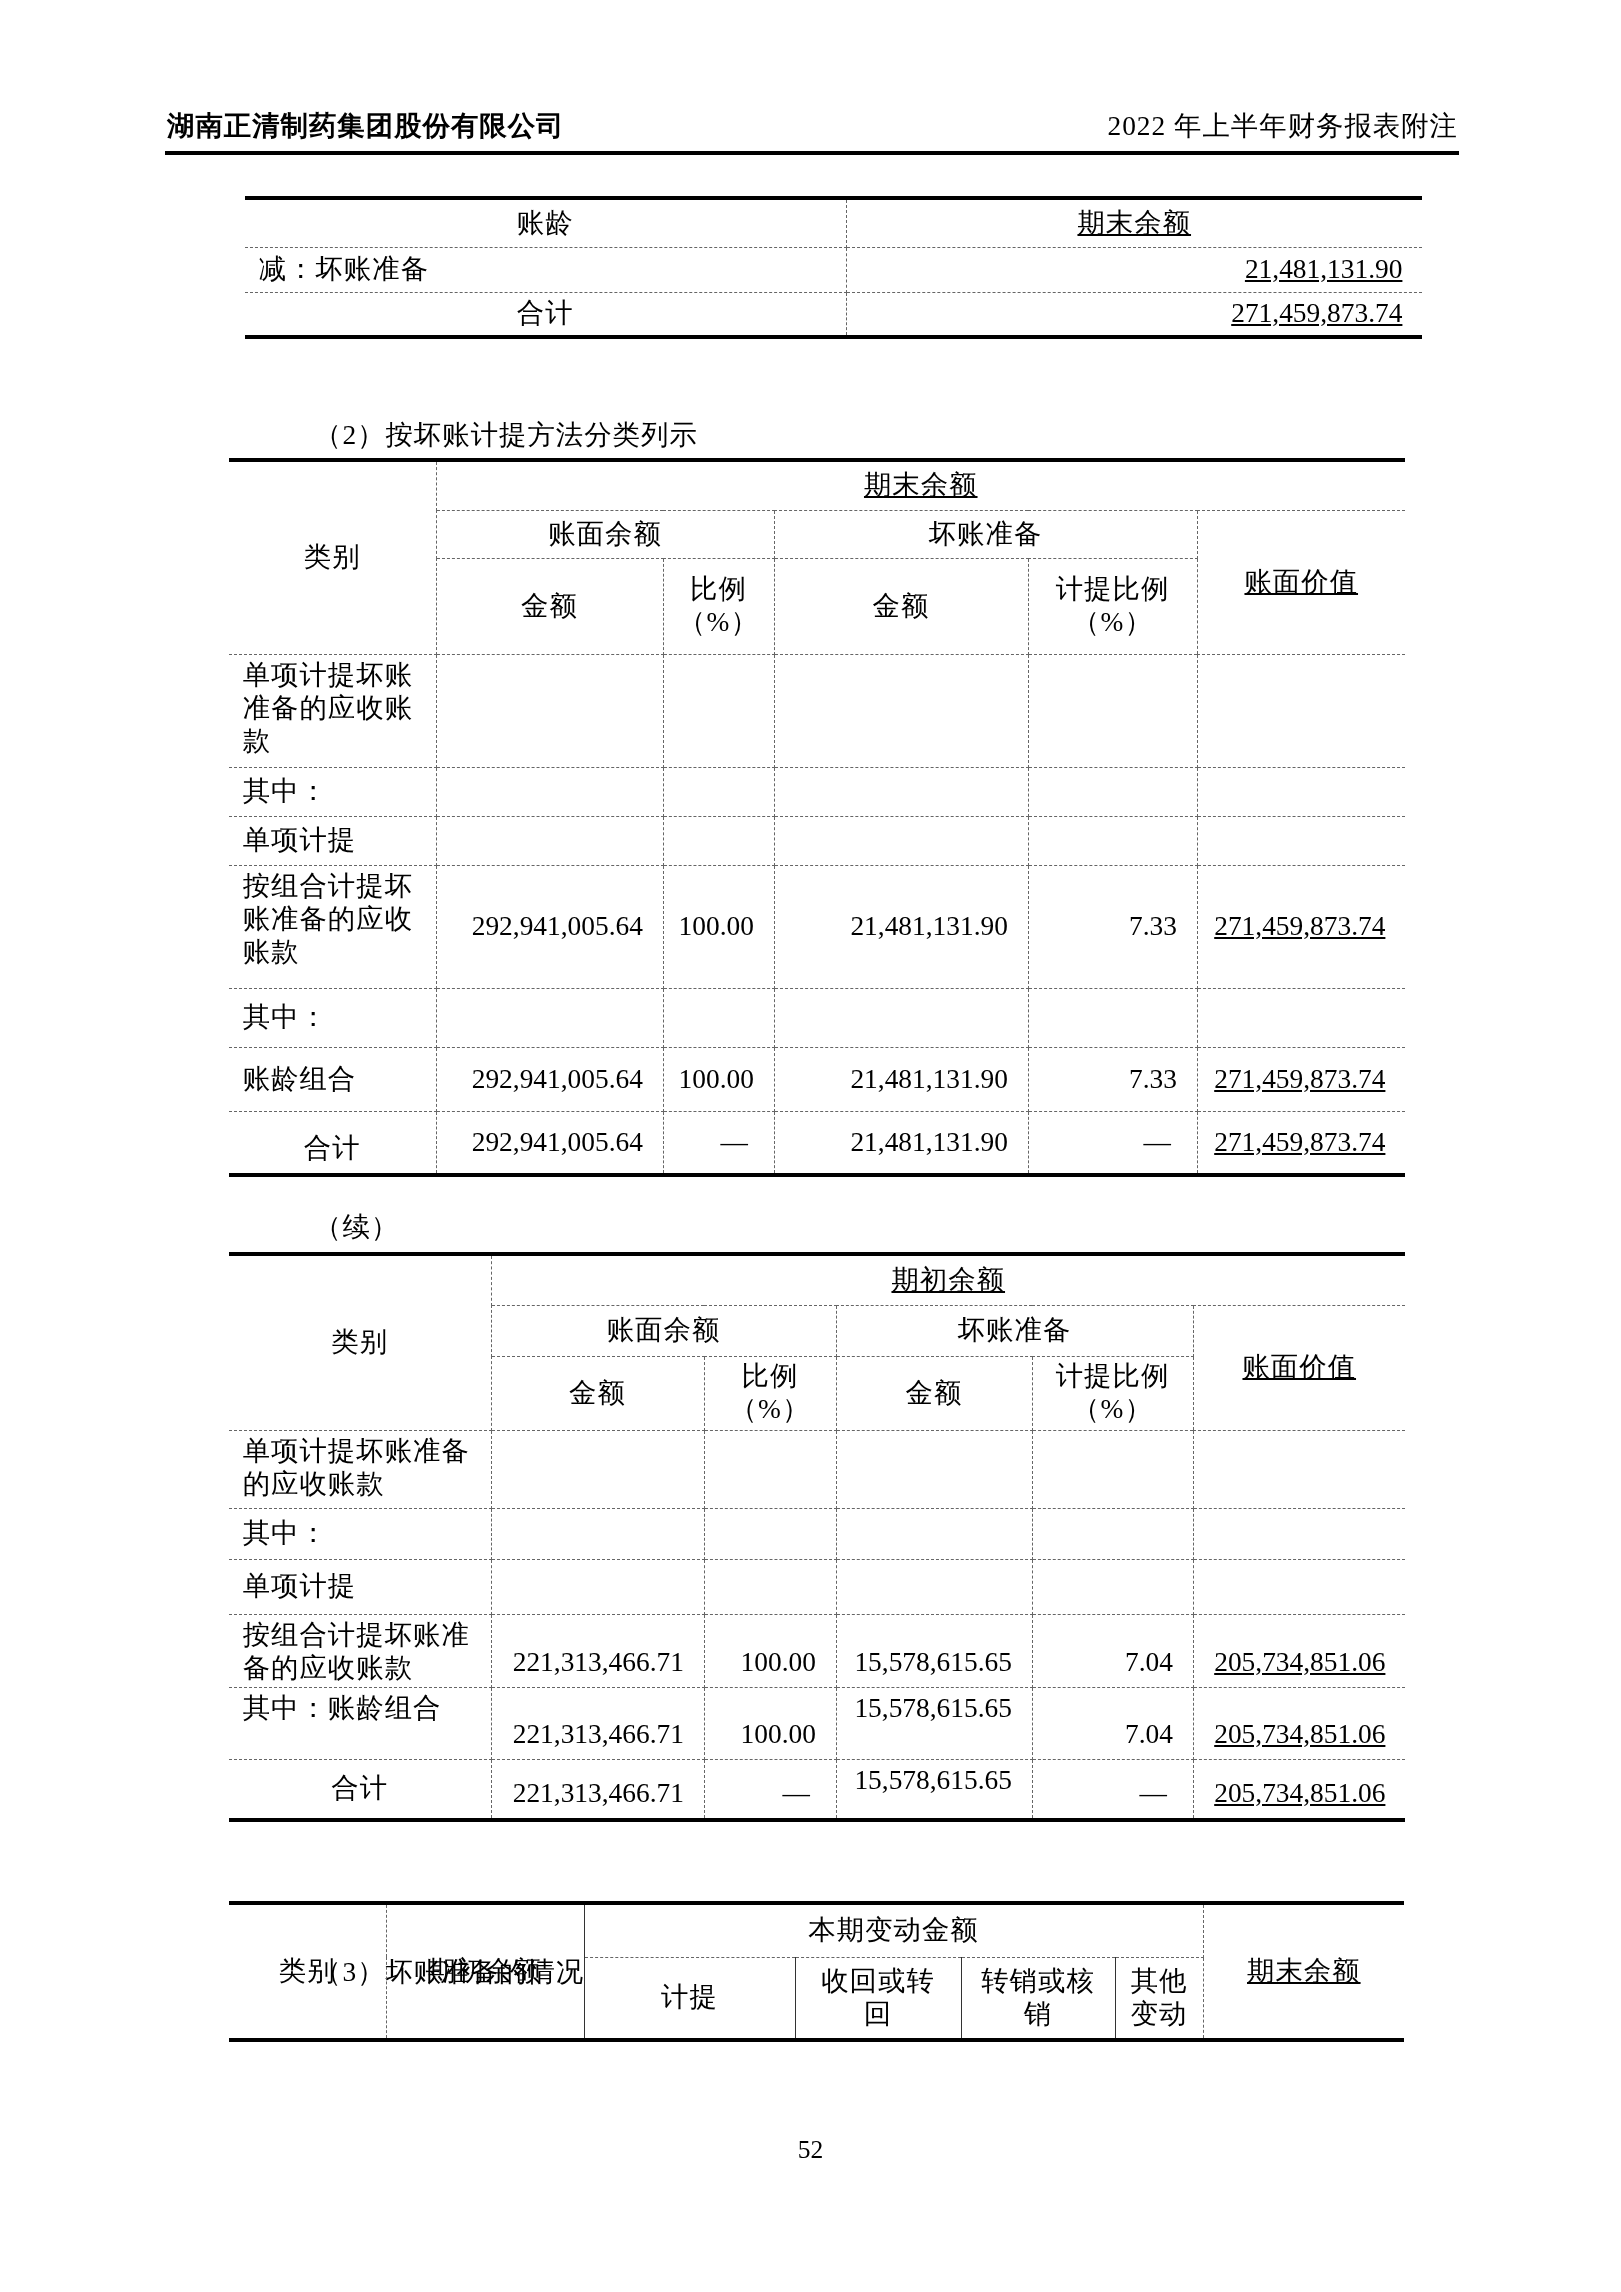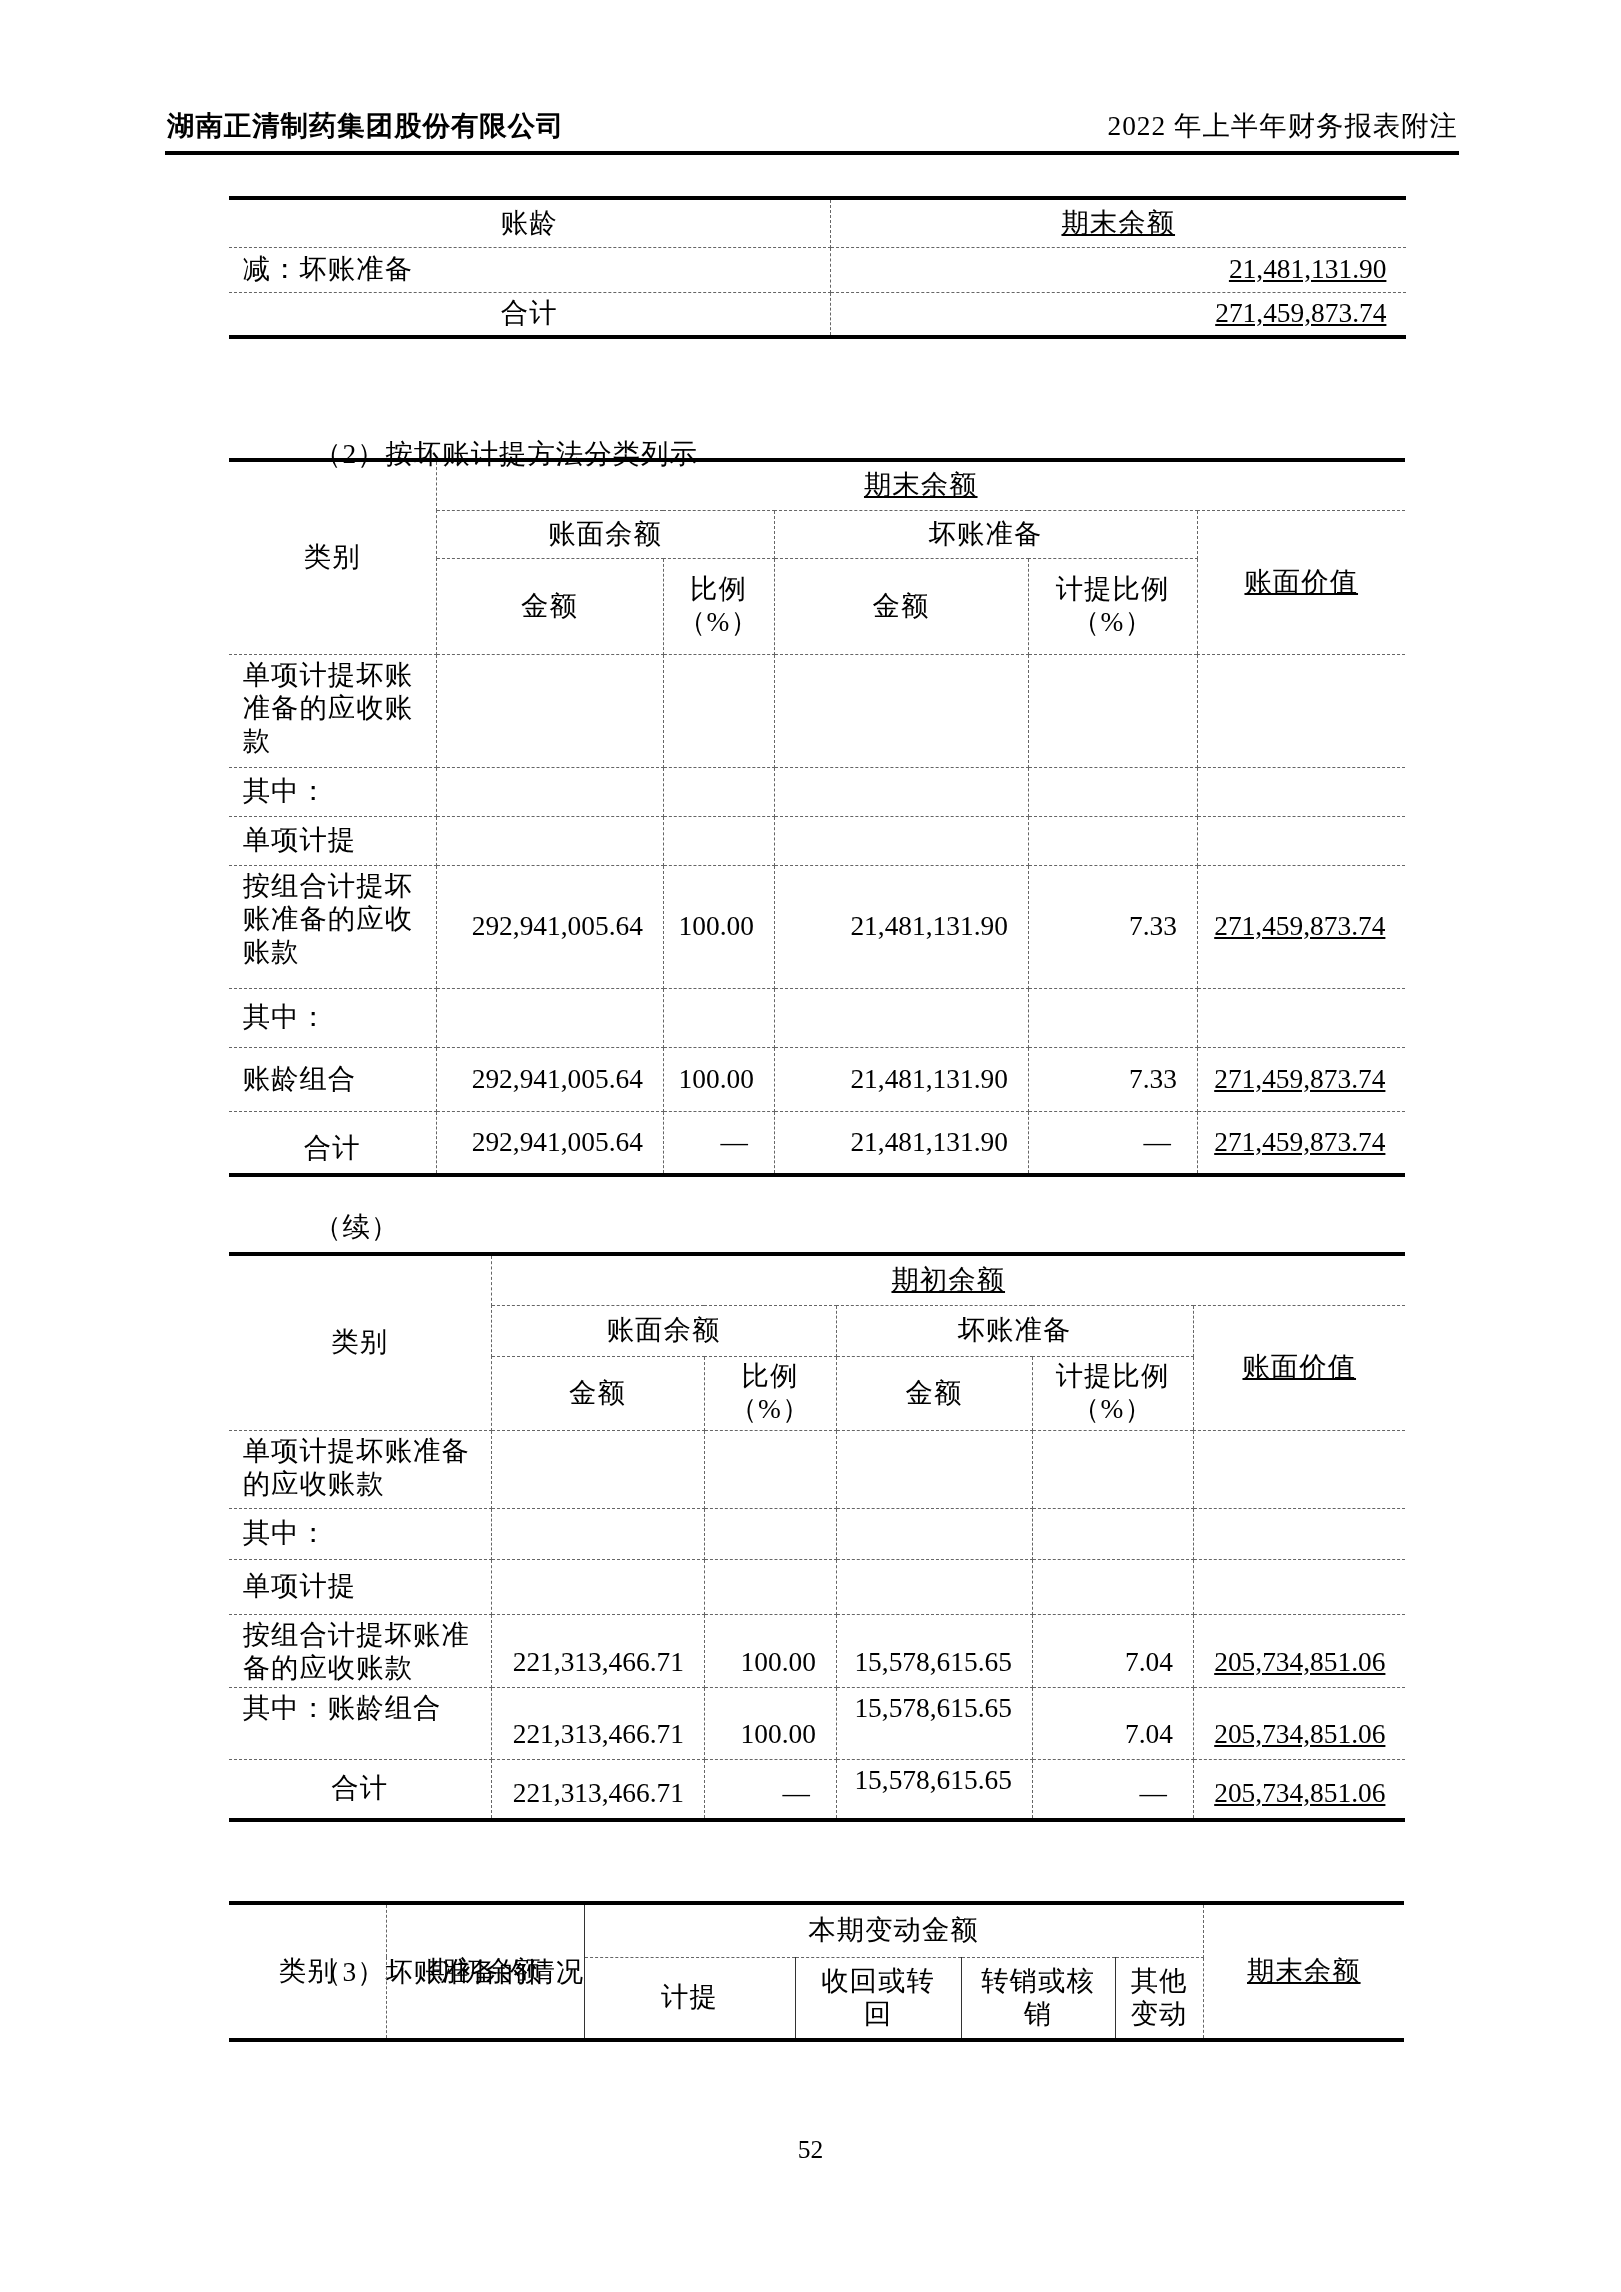--- a/index.html
+++ b/index.html
@@ -31,42 +31,42 @@
 </style>
 </head>
 <body>
 
 <div id="page">
 
   <div class="abs hdr-text" style="left:167px;top:112px;font-weight:bold;">湖南正清制药集团股份有限公司</div>
   <div class="abs hdr-text" style="right:163px;top:112px;">2022 年上半年财务报表附注</div>
   <div class="abs rule" style="left:165px;top:151px;width:1294px;height:3.9px;"></div>
 
-  <table class="fin abs" style="left:229px;top:196px;width:1177px;">
+  <table class="fin abs" style="left:245px;top:196px;width:1177px;">
     <colgroup>
         <col style="width:601px">
         <col style="width:576px">
       </colgroup>
     <tbody>
         <tr style="height:49px">
       <td class="ac">账龄</td>
       <td class="ac lc">期末余额</td>
     </tr>
     <tr style="height:45px">
       <td class="al">减：坏账准备</td>
       <td class="ar num lc">21,481,131.90</td>
     </tr>
     <tr style="height:45px">
       <td class="ac">合计</td>
       <td class="ar num lc">271,459,873.74</td>
     </tr>
   </tbody>
     </table>
 
-  <div class="abs sec-title" style="left:314px;top:440px;">（2）按坏账计提方法分类列示</div>
+  <div class="abs sec-title" style="left:314px;top:421px;">（2）按坏账计提方法分类列示</div>
 
   <table class="fin abs" style="left:229px;top:458px;width:1175px;">
     <colgroup>
       <col style="width:207px">
         <col style="width:227px">
         <col style="width:111px">
       <col style="width:254px">
         <col style="width:169px">
         <col style="width:208px">
     </colgroup>

